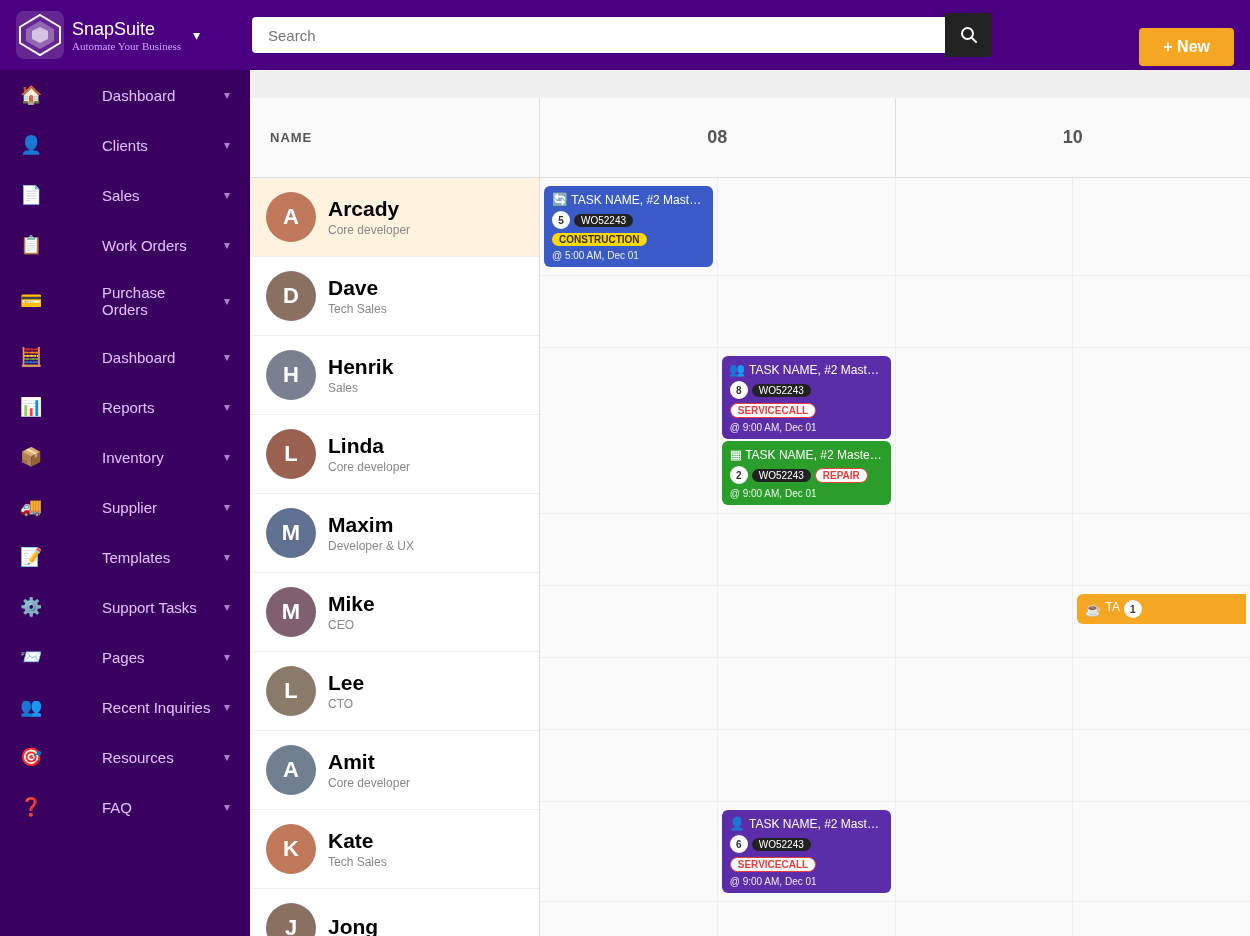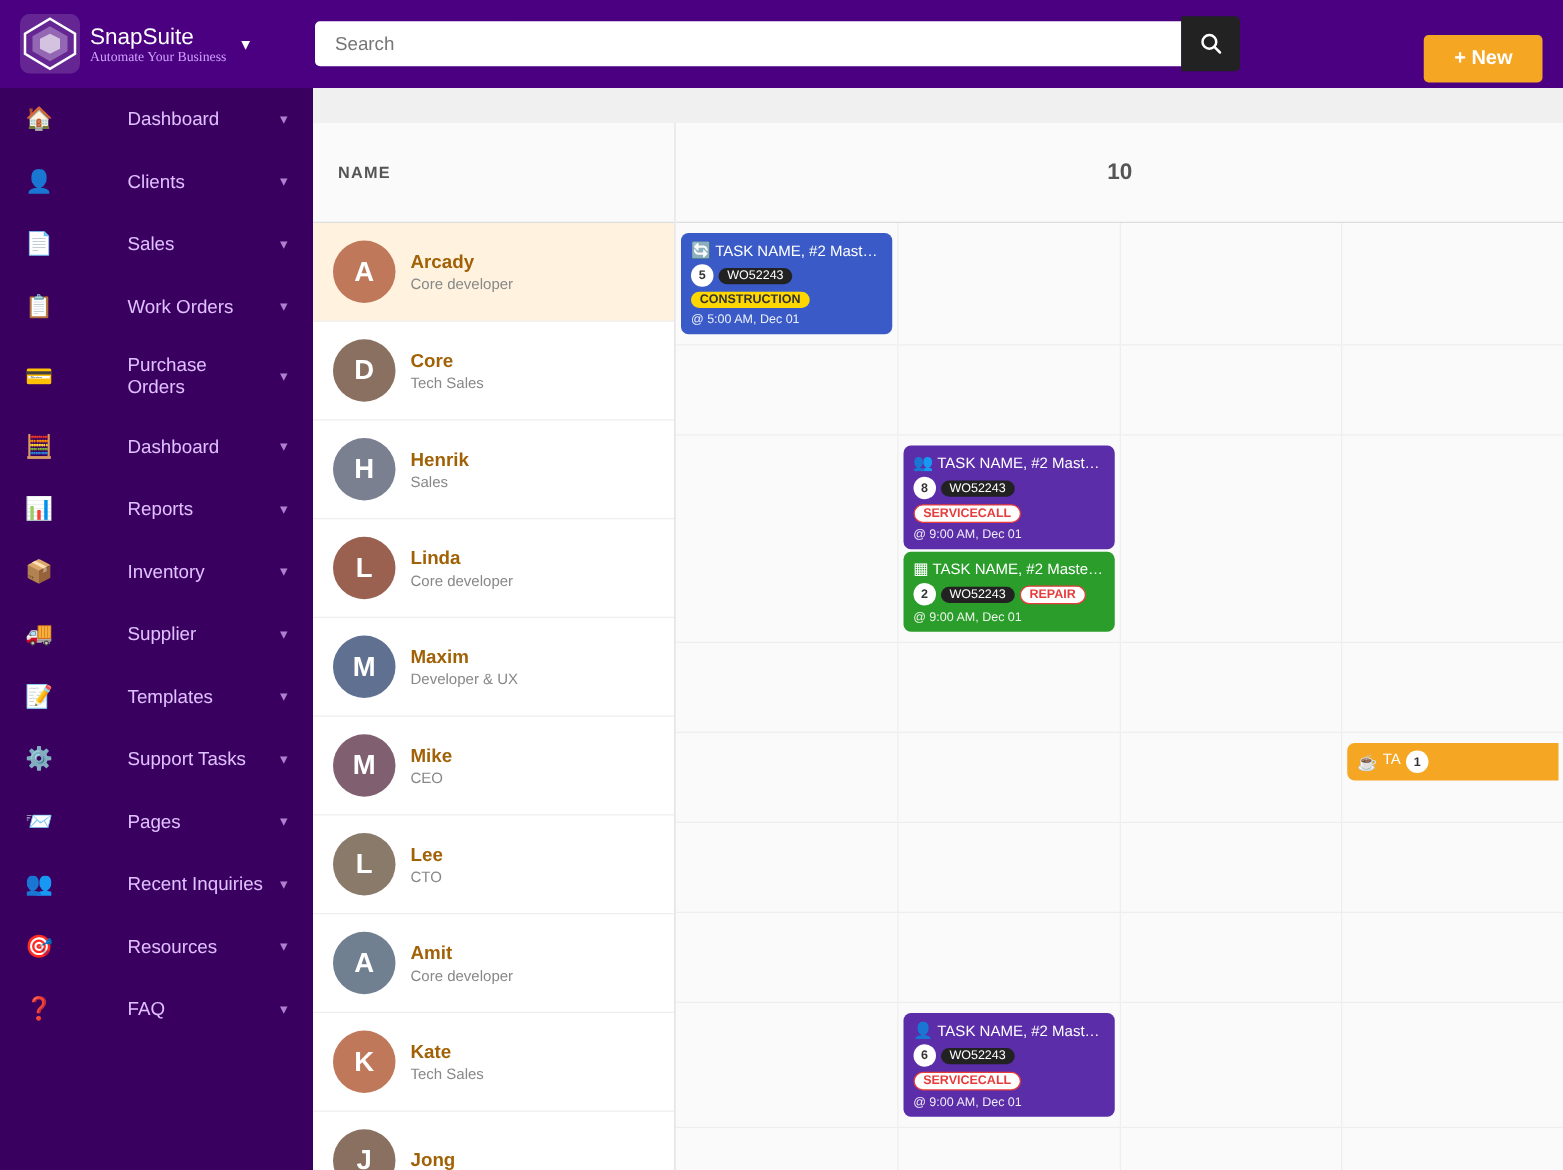--- a/index.html
+++ b/index.html
@@ -151,22 +151,22 @@
       background: #888;
       overflow: hidden;
       flex-shrink: 0;
       display: flex;
       align-items: center;
       justify-content: center;
       font-size: 22px;
     }
     .person-info .name {
       font-weight: 600;
-      font-size: 15px;
-      color: #a16207;
+      font-size: 21px;
+      color: #000000;
     }
     .person-info .role {
       font-size: 12px;
       color: #888;
       margin-top: 2px;
     }
 
     
     .calendar-area {
       flex: 1;
@@ -426,21 +426,21 @@
     <div class="person-info">
       <div class="name">Arcady</div>
       <div class="role">Core developer</div>
     </div>
   </div>
           <div class="person-row">
     <div class="avatar" style="background:#8a7060;">
       <span style="color:white;font-weight:700;">D</span>
     </div>
     <div class="person-info">
-      <div class="name">Core</div>
+      <div class="name">Dave</div>
       <div class="role">Tech Sales</div>
     </div>
   </div>
           <div class="person-row">
     <div class="avatar" style="background:#7a8090;">
       <span style="color:white;font-weight:700;">H</span>
     </div>
     <div class="person-info">
       <div class="name">Henrik</div>
       <div class="role">Sales</div>
@@ -507,20 +507,21 @@
     <div class="person-info">
       <div class="name">Jong</div>
       <div class="role"></div>
     </div>
   </div>
         </div>
     </div>
 
     <div class="calendar-area">
       <div class="calendar-header" id="cal-header">
+          <div class="day-col-header">08</div>
           <div class="day-col-header">10</div>
         </div>
       <div class="calendar-body" id="cal-body">
           <div class="person-cal-row">
             <div class="day-cell">
               <div class="task-card blue">
         <div class="task-title">
           <span class="task-icon">🔄</span>
           TASK NAME, #2 Mastermind Toys - Rosedale - Service Ca
         </div>

